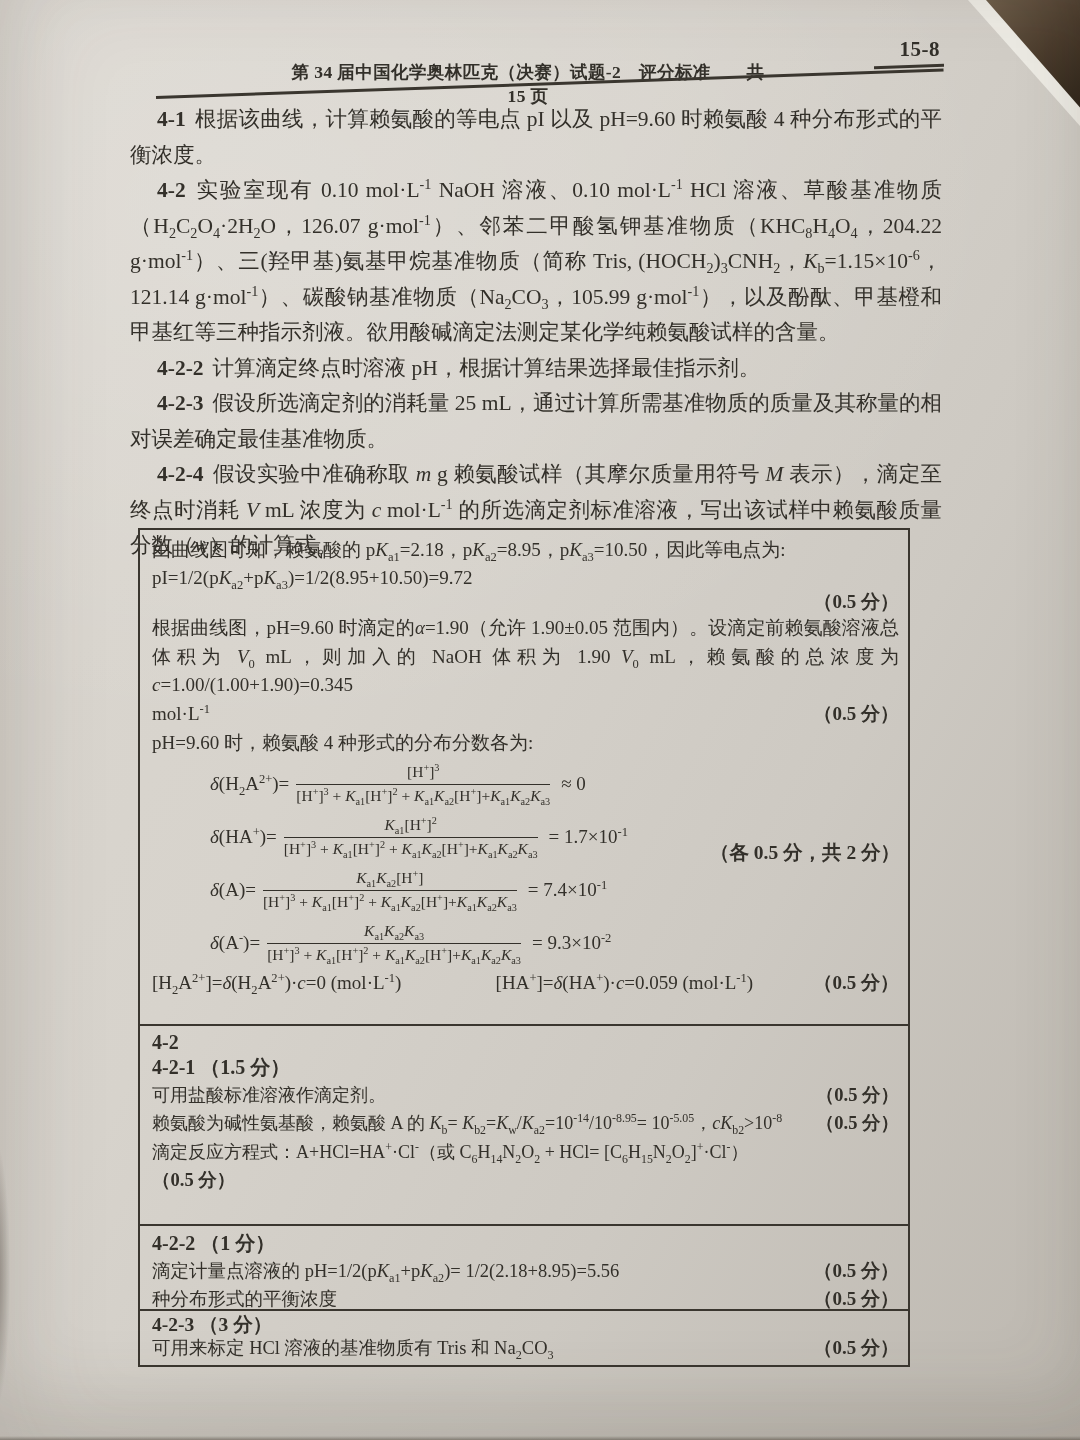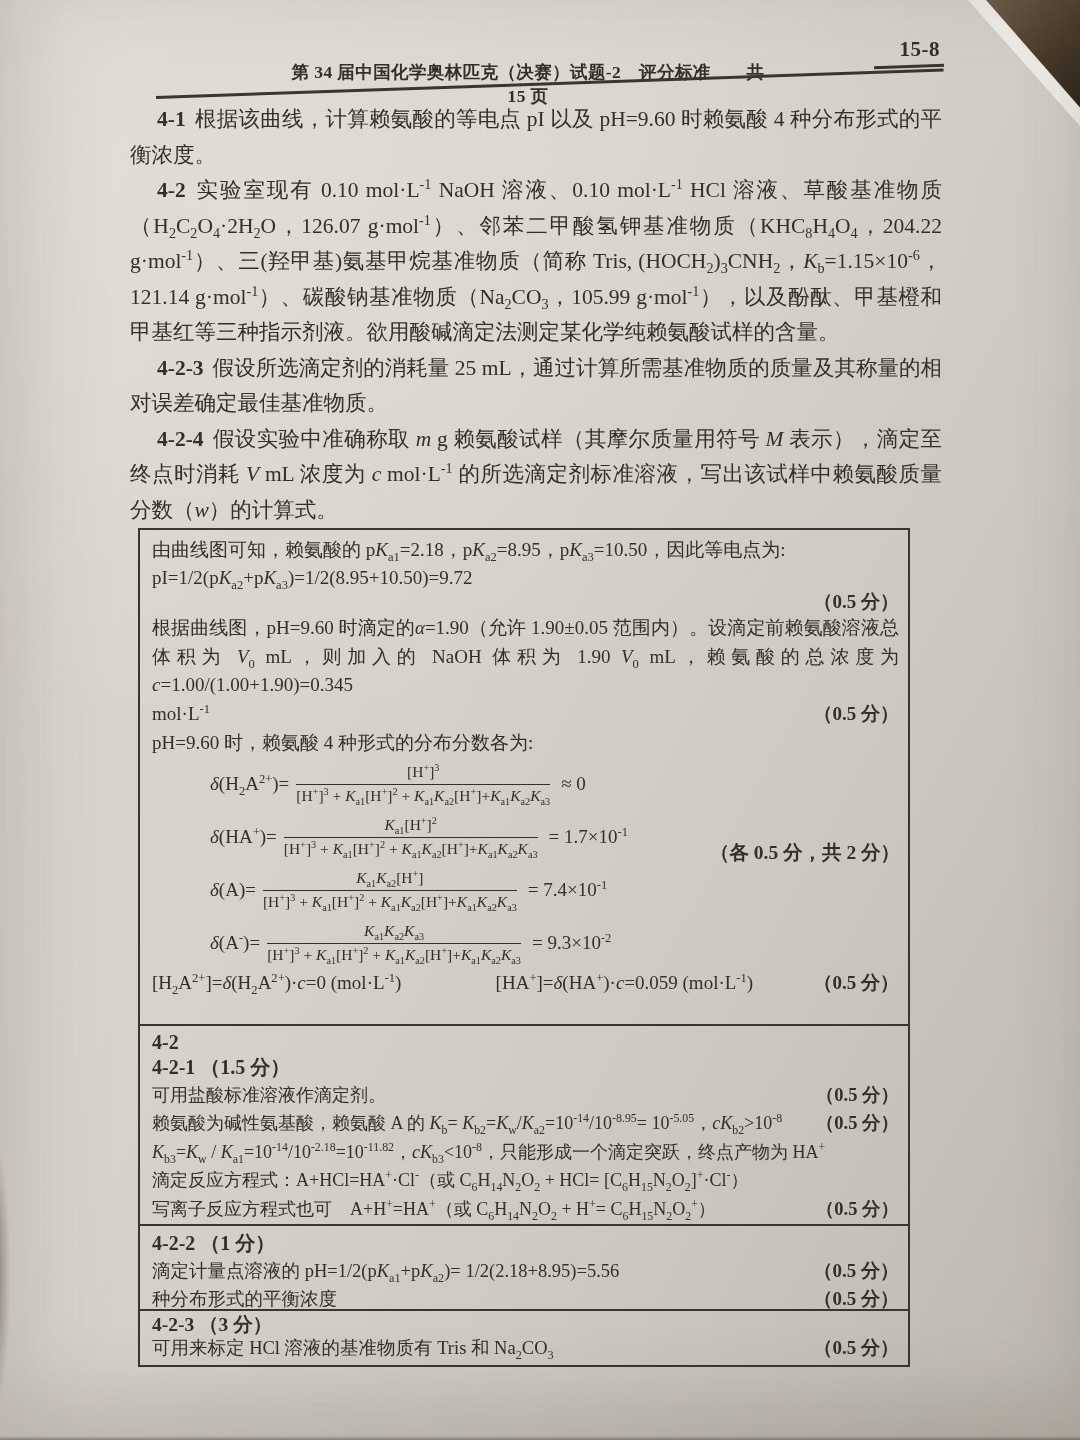--- a/index.html
+++ b/index.html
@@ -77,20 +77,21 @@
 <div class="bottom-edge"></div>
 
 <div class="hdr-title">第 34 届中国化学奥林匹克（决赛）试题-2　评分标准　　共 15 页</div>
 <div class="hdr-rule"></div>
 <div class="pageno">15-8</div>
 <div class="pageno-rule"></div>
 
 <div class="questions">
   <p class="q"><b class="qno">4-1</b><span>根据该曲线，计算赖氨酸的等电点 pI 以及 pH=9.60 时赖氨酸 4 种分布形式的平衡浓度。</span></p>
   <p class="q"><b class="qno">4-2</b><span>实验室现有 0.10 mol·L<sup>-1</sup> NaOH 溶液、0.10 mol·L<sup>-1</sup> HCl 溶液、草酸基准物质（H<sub>2</sub>C<sub>2</sub>O<sub>4</sub>·2H<sub>2</sub>O，126.07 g·mol<sup>-1</sup>）、邻苯二甲酸氢钾基准物质（KHC<sub>8</sub>H<sub>4</sub>O<sub>4</sub>，204.22 g·mol<sup>-1</sup>）、三(羟甲基)氨基甲烷基准物质（简称 Tris, (HOCH<sub>2</sub>)<sub>3</sub>CNH<sub>2</sub>，<i>K</i><sub>b</sub>=1.15×10<sup>-6</sup>，121.14 g·mol<sup>-1</sup>）、碳酸钠基准物质（Na<sub>2</sub>CO<sub>3</sub>，105.99 g·mol<sup>-1</sup>），以及酚酞、甲基橙和甲基红等三种指示剂液。欲用酸碱滴定法测定某化学纯赖氨酸试样的含量。</span></p>
+  <p class="q"><b class="qno">4-2-2</b><span>计算滴定终点时溶液 pH，根据计算结果选择最佳指示剂。</span></p>
   <p class="q"><b class="qno">4-2-3</b><span>假设所选滴定剂的消耗量 25 mL，通过计算所需基准物质的质量及其称量的相对误差确定最佳基准物质。</span></p>
   <p class="q"><b class="qno">4-2-4</b><span>假设实验中准确称取 <i>m</i> g 赖氨酸试样（其摩尔质量用符号 <i>M</i> 表示），滴定至终点时消耗 <i>V</i> mL 浓度为 <i>c</i> mol·L<sup>-1</sup> 的所选滴定剂标准溶液，写出该试样中赖氨酸质量分数（<i>w</i>）的计算式。</span></p>
 </div>
 
 <div class="ansbox">
 
   <div class="sec sec41">
     <div class="al">由曲线图可知，赖氨酸的 p<i>K</i><sub>a1</sub>=2.18，p<i>K</i><sub>a2</sub>=8.95，p<i>K</i><sub>a3</sub>=10.50，因此等电点为:</div>
     <div class="al">pI=1/2(p<i>K</i><sub>a2</sub>+p<i>K</i><sub>a3</sub>)=1/2(8.95+10.50)=9.72</div>
     <div class="score-line">（0.5 分）</div>
@@ -148,29 +149,24 @@
     <div class="bt">4-2-1 （1.5 分）</div>
     <div class="a42row">
         <span class="t">可用盐酸标准溶液作滴定剂。</span>
         <span class="score">（0.5 分）</span>
       </div>
     <div class="a42row">
         <span class="t">赖氨酸为碱性氨基酸，赖氨酸 A 的 <i>K</i><sub>b</sub>= <i>K</i><sub>b2</sub>=<i>K</i><sub>w</sub>/<i>K</i><sub>a2</sub>=10<sup>-14</sup>/10<sup>-8.95</sup>= 10<sup>-5.05</sup>，<i>cK</i><sub>b2</sub>&gt;10<sup>-8</sup></span>
         <span class="score">（0.5 分）</span>
       </div>
     <div class="a42row">
-        <span class="t"><i>K</i><sub>b3</sub>=<i>K</i><sub>w</sub> / <i>K</i><sub>a1</sub>=10<sup>-14</sup>/10<sup>-2.18</sup>=10<sup>-11.82</sup>，<i>cK</i><sub>b3</sub>&lt;10<sup>-8</sup>，只能形成一个滴定突跃，终点产物为 HA<sup>+</sup></span>
-        <span class="score"></span>
-      </div>
-    <div class="a42row">
         <span class="t">滴定反应方程式：A+HCl=HA<sup>+</sup>·Cl<sup>-</sup>（或 C<sub>6</sub>H<sub>14</sub>N<sub>2</sub>O<sub>2</sub> + HCl= [C<sub>6</sub>H<sub>15</sub>N<sub>2</sub>O<sub>2</sub>]<sup>+</sup>·Cl<sup>-</sup>）</span>
         <span class="score"></span>
       </div>
     <div class="a42row">
-        <span class="t">写离子反应方程式也可　A+H<sup>+</sup>=HA<sup>+</sup>（或 C<sub>6</sub>H<sub>14</sub>N<sub>2</sub>O<sub>2</sub> + H<sup>+</sup>= C<sub>6</sub>H<sub>15</sub>N<sub>2</sub>O<sub>2</sub><sup>+</sup>）</span>
         <span class="score">（0.5 分）</span>
       </div>
   </div>
 
   <div class="sec sec422">
     <div class="bt">4-2-2 （1 分）</div>
     <div class="s422row">
         <span class="t">滴定计量点溶液的 pH=1/2(p<i>K</i><sub>a1</sub>+p<i>K</i><sub>a2</sub>)= 1/2(2.18+8.95)=5.56</span>
         <span class="score">（0.5 分）</span>
       </div>

